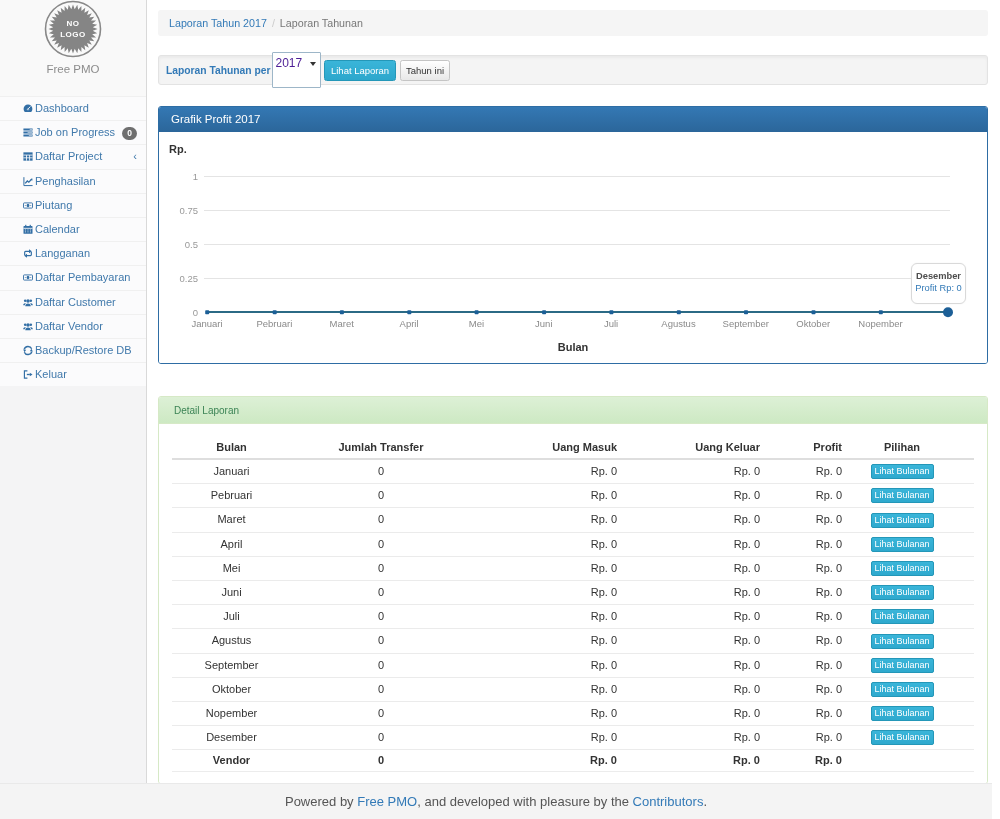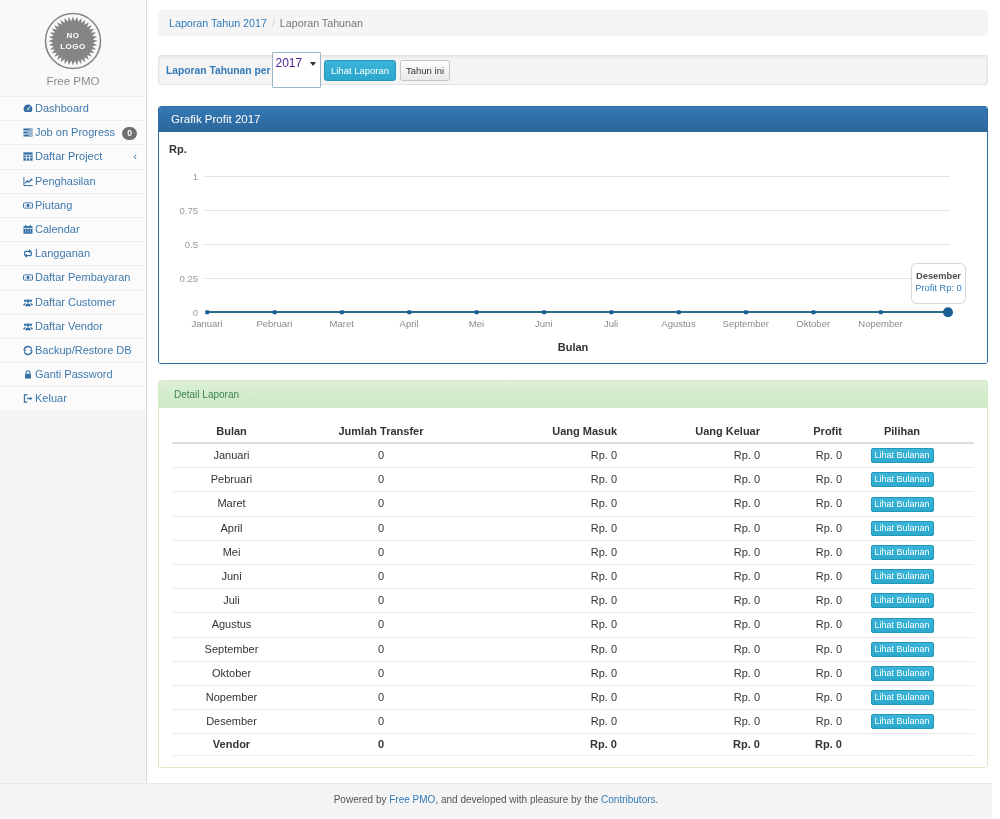--- a/index.html
+++ b/index.html
@@ -2,21 +2,21 @@
 <html><head>
 <meta charset="utf-8">
 <style>
 * { box-sizing: border-box; margin:0; padding:0; }
 html,body { width:1000px; height:819px; background:#fff; font-family:"Liberation Sans", sans-serif; font-size:11px; color:#333; overflow:hidden; }
 a { text-decoration:none; }
 .wrap { position:relative; width:1000px; height:819px; }
 
 
 .sidebar { position:absolute; left:0; top:0; width:147px; height:783px; background:#f4f4f5; border-right:1px solid #d9d9d9; }
-.logo-block { height:96px; background:#f9f9f9; text-align:center; padding-top:12px; overflow:hidden; }
+.logo-block { height:96px; background:#f9f9f9; text-align:center; padding-top:0; overflow:hidden; }
 .logo-block svg { display:block; margin:0 auto; }
 .brand { display:block; margin-top:5px; font-size:11.5px; color:#8c8c8c; }
 .smenu { list-style:none; }
 .smenu li { position:relative; height:24.2px; background:#fbfbfc; border-top:1px solid #f0f0f0; }
 .smenu li a { display:block; height:100%; line-height:23px; padding-left:23px; color:#4079ab; font-size:11px; white-space:nowrap; }
 .smenu li a .ic { display:inline-block; width:10px; height:11px; vertical-align:-2px; margin-right:2px; }
 .smenu li a .ic svg { display:block; width:10px; height:11px; }
 .badge0 { position:absolute; right:9px; top:5.5px; width:15px; height:13px; background:#6f6f6f; color:#fff; border-radius:7px; font-size:8.5px; font-weight:bold; text-align:center; line-height:13px; }
 .chev { position:absolute; right:9px; top:0; color:#4079ab; font-size:11px; line-height:23px; }
 
@@ -28,21 +28,21 @@
 
 .well { height:30px; background:#f4f4f4; border:1px solid #e3e3e3; border-radius:3px; padding:9px 7px; box-shadow:inset 0 2px 3px rgba(0,0,0,0.045); display:flex; align-items:center; margin-bottom:21px; }
 .well label { color:#337ab7; font-weight:bold; font-size:10.3px; }
 .sel { width:49px; height:36px; margin-left:1.5px; border:1px solid #9db6c8; border-radius:1px; background:#fff; position:relative; font-size:12px; color:#4c1d95; line-height:20px; padding-left:2.5px; }
 .sel:after { content:""; position:absolute; right:4px; top:8.5px; border-left:3px solid transparent; border-right:3px solid transparent; border-top:4px solid #333; }
 .btn { display:inline-block; height:21px; line-height:19px; border-radius:2.5px; font-size:9.5px; text-align:center; white-space:nowrap; }
 .btn-info { background:linear-gradient(#3ab5d9,#2ca7cc); border:1px solid #2497b8; color:#fff; margin-left:3px; width:72px; }
 .btn-default { background:linear-gradient(#ffffff,#e8e8e8); border:1px solid #c5c5c5; color:#333; margin-left:4px; width:50px; }
 
 
-.panel { border-radius:3px; margin-bottom:16px; }
+.panel { border-radius:3px; margin-bottom:32px; }
 .panel-primary { border:1px solid #2e6da4; }
 .panel-primary .phead { background:linear-gradient(#3478b4,#2b669a); color:#fff; height:25px; line-height:25px; padding-left:12px; font-size:11.5px; border-radius:2px 2px 0 0; }
 .chart-body { position:relative; height:231px; background:#fff; border-radius:0 0 2px 2px; }
 .rp { position:absolute; left:10px; top:11px; font-weight:bold; font-size:11px; color:#333; }
 .tooltip-box { position:absolute; left:752px; top:131px; width:55px; height:41px; background:#fff; border:1px solid #d9d9d9; border-radius:6px; text-align:center; box-shadow:0 0 2px rgba(0,0,0,0.05); }
 .tooltip-box .t1 { margin-top:7px; font-size:9.3px; font-weight:bold; color:#4d4d4d; }
 .tooltip-box .t2 { margin-top:2px; font-size:9.3px; color:#337ab7; }
 
 
 .panel-success { border:1px solid #d6e9c6; }
@@ -51,21 +51,21 @@
 table.rpt { width:100%; border-collapse:collapse; font-size:11px; color:#333; border-bottom:1px solid #ececec; }
 table.rpt th { font-weight:bold; padding:5px 4px 4px 4px; line-height:13px; border-bottom:2px solid #dedede; }
 table.rpt td { padding:5px 4px; line-height:13.2px; border-top:1px solid #ebebeb; }
 table.rpt tr td:first-child, table.rpt th:first-child { text-align:center; }
 .btncell { padding:2.5px 20px 2.5px 4px !important; }
 .c { text-align:center; } .r { text-align:right; }
 .btn-xs { display:inline-block; width:63px; height:15px; line-height:13.5px; font-size:9px; text-align:center; border-radius:2px; background:linear-gradient(#3ab5d9,#2ea9ce); border:1px solid #2497b8; color:#fff; }
 tr.total td { font-weight:bold; border-top:1px solid #ebebeb; padding:4px 4px; line-height:13px; }
 
 
-.footer { position:absolute; left:0; top:783px; width:992px; height:36px; background:#f4f4f4; border-top:1px solid #e9e9e9; text-align:center; color:#555; font-size:10px; padding-top:10px; }
+.footer { position:absolute; left:0; top:783px; width:992px; height:36px; background:#f4f4f4; border-top:1px solid #e9e9e9; text-align:center; color:#555; font-size:13px; padding-top:10px; }
 .footer a { color:#337ab7; }
 </style>
 </head>
 <body>
 <div class="wrap">
   <div class="sidebar">
     <div class="logo-block">
       <svg width="58" height="58" viewBox="0 0 58 58">
         <circle cx="29" cy="29" r="27.5" fill="none" stroke="#888" stroke-width="1.6"></circle>
         <polygon fill="#858585" points="53.6,29.0 48.8,30.7 53.2,33.3 48.2,34.2 52.1,37.4 47.0,37.4 50.3,41.3 45.3,40.4 47.8,44.8 43.1,43.1 44.8,47.8 40.4,45.3 41.3,50.3 37.4,47.0 37.4,52.1 34.2,48.2 33.3,53.2 30.7,48.8 29.0,53.6 27.3,48.8 24.7,53.2 23.8,48.2 20.6,52.1 20.6,47.0 16.7,50.3 17.6,45.3 13.2,47.8 14.9,43.1 10.2,44.8 12.7,40.4 7.7,41.3 11.0,37.4 5.9,37.4 9.8,34.2 4.8,33.3 9.2,30.7 4.4,29.0 9.2,27.3 4.8,24.7 9.8,23.8 5.9,20.6 11.0,20.6 7.7,16.7 12.7,17.6 10.2,13.2 14.9,14.9 13.2,10.2 17.6,12.7 16.7,7.7 20.6,11.0 20.6,5.9 23.8,9.8 24.7,4.8 27.3,9.2 29.0,4.4 30.7,9.2 33.3,4.8 34.2,9.8 37.4,5.9 37.4,11.0 41.3,7.7 40.4,12.7 44.8,10.2 43.1,14.9 47.8,13.2 45.3,17.6 50.3,16.7 47.0,20.6 52.1,20.6 48.2,23.8 53.2,24.7 48.8,27.3"></polygon>
@@ -179,26 +179,20 @@
         </li>
       <li>
           <a><span class="ic"><svg viewBox="0 0 12 12">
                 <g stroke="#336fa5" stroke-width="1.7" fill="none">
                   <path d="M10.6,7.4a4.8,4.8 0 0 1 -9,0.6"></path>
                   <path d="M1.4,4.6a4.8,4.8 0 0 1 9,-0.6"></path>
                 </g>
                 <path fill="#336fa5" d="M0.2,4.7l3.6,0.3L1.9,8z"></path>
                 <path fill="#336fa5" d="M11.8,7.3l-3.6,-0.3l1.9,-3z"></path>
               </svg></span>Backup/Restore DB</a>
-        </li>
-      <li>
-          <a><span class="ic"><svg viewBox="0 0 12 12">
-                <path stroke="#336fa5" stroke-width="1.3" fill="none" d="M3.7,5.2V3.8a2.3,2.3 0 0 1 4.6,0v1.4"></path>
-                <rect x="2.4" y="5.2" width="7.2" height="5.6" rx="0.7" fill="#336fa5"></rect>
-              </svg></span>Ganti Password</a>
         </li>
       <li>
           <a><span class="ic"><svg viewBox="0 0 12 12">
                 <path fill="#336fa5" d="M1,0.9h4.3v1.4H2.4v7.4h2.9v1.4H1z"></path>
                 <rect x="4.6" y="5.2" width="3.6" height="1.6" fill="#336fa5"></rect>
                 <path fill="#336fa5" d="M8.2,3.9l3.2,2.1l-3.2,2.1z"></path>
               </svg></span>Keluar</a>
         </li>
     </ul>
   </div>

